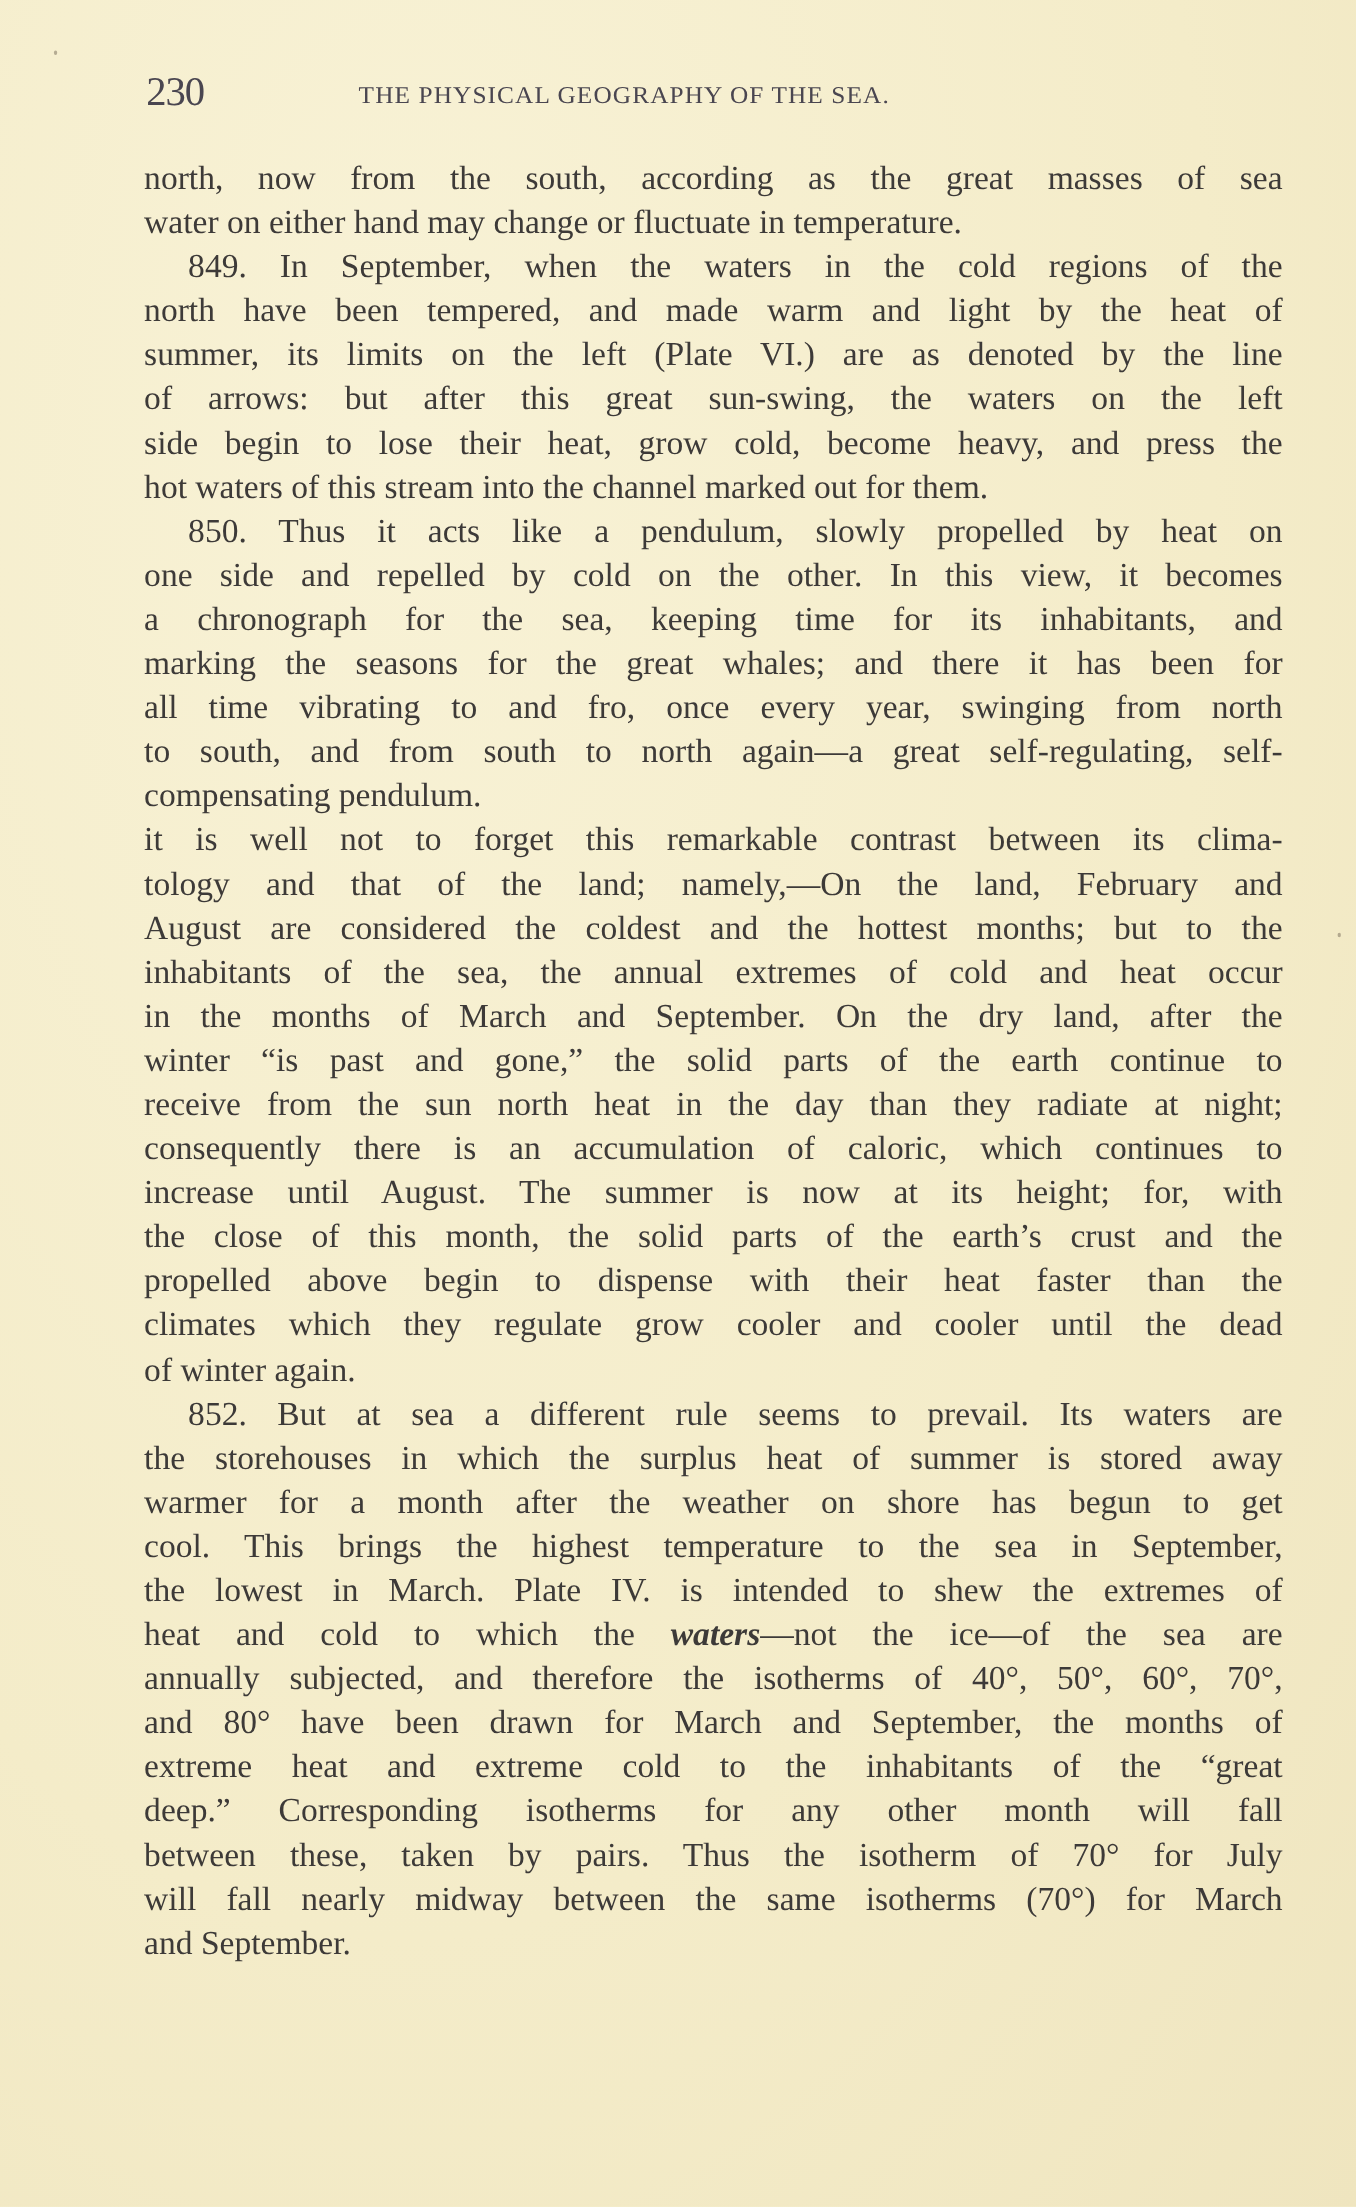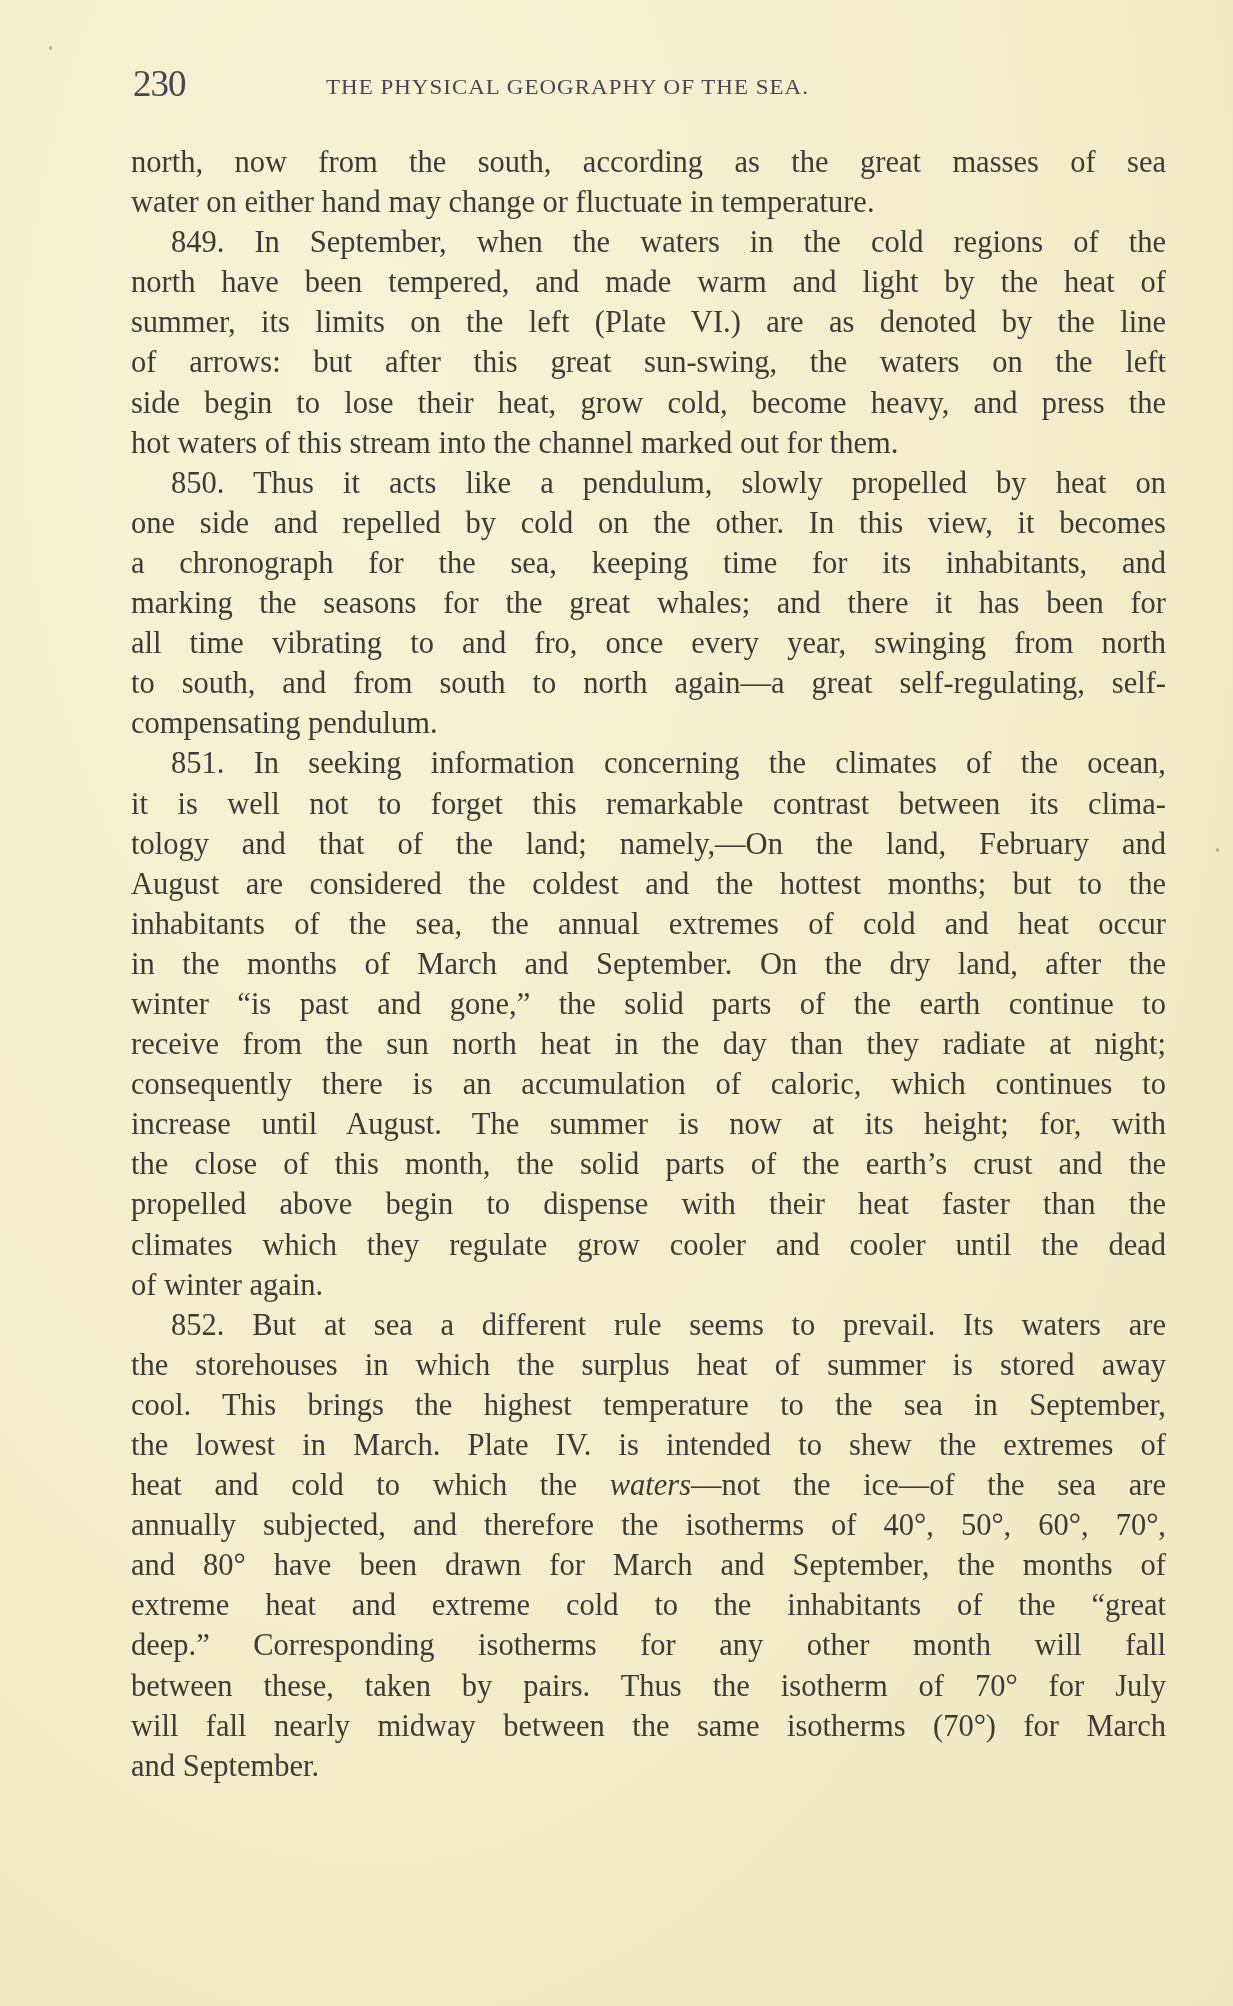--- a/index.html
+++ b/index.html
@@ -51,21 +51,21 @@
     text-align: justify;
     text-align-last: justify;
     color: #3d3a38;
   }
   .line.last {
     text-align-last: left;
   }
   .line.indent {
     padding-left: 40px;
   }
-  em { font-style: italic; }
+  em { font-style: italic; font-weight: bold; }
   .speck {
     position: absolute;
     width: 3px; height: 4px;
     background: #8a7f6a;
     border-radius: 50%;
     opacity: 0.6;
   }
 </style>
 </head>
 <body>
@@ -84,36 +84,36 @@
   <div class="line">of arrows: but after this great sun-swing, the waters on the left</div>
   <div class="line">side begin to lose their heat, grow cold, become heavy, and press the</div>
   <div class="line last">hot waters of this stream into the channel marked out for them.</div>
   <div class="line indent">850. Thus it acts like a pendulum, slowly propelled by heat on</div>
   <div class="line">one side and repelled by cold on the other.  In this view, it becomes</div>
   <div class="line">a chronograph for the sea, keeping time for its inhabitants, and</div>
   <div class="line">marking the seasons for the great whales; and there it has been for</div>
   <div class="line">all time vibrating to and fro, once every year, swinging from north</div>
   <div class="line">to south, and from south to north again—a great self-regulating, self-</div>
   <div class="line last">compensating pendulum.</div>
-  <div class="line indent">851. In seeking information concerning the climates of the ocean,</div>
   <div class="line">it is well not to forget this remarkable contrast between its clima-</div>
   <div class="line">tology and that of the land; namely,—On the land, February and</div>
   <div class="line">August are considered the coldest and the hottest months; but to the</div>
   <div class="line">inhabitants of the sea, the annual extremes of cold and heat occur</div>
   <div class="line">in the months of March and September.  On the dry land, after the</div>
   <div class="line">winter “is past and gone,” the solid parts of the earth continue to</div>
   <div class="line">receive from the sun north heat in the day than they radiate at night;</div>
   <div class="line">consequently there is an accumulation of caloric, which continues to</div>
   <div class="line">increase until August.  The summer is now at its height; for, with</div>
   <div class="line">the close of this month, the solid parts of the earth’s crust and the</div>
   <div class="line">propelled above begin to dispense with their heat faster than the</div>
   <div class="line">climates which they regulate grow cooler and cooler until the dead</div>
   <div class="line last">of winter again.</div>
   <div class="line indent">852. But at sea a different rule seems to prevail.  Its waters are</div>
   <div class="line">the storehouses in which the surplus heat of summer is stored away</div>
+  <div class="line">warmer for a month after the weather on shore has begun to get</div>
   <div class="line">cool.  This brings the highest temperature to the sea in September,</div>
   <div class="line">the lowest in March.  Plate IV. is intended to shew the extremes of</div>
   <div class="line"><span>heat and cold to which the </span><em>waters</em><span>—not the ice—of the sea are</span></div>
   <div class="line">annually subjected, and therefore the isotherms of 40°, 50°, 60°, 70°,</div>
   <div class="line">and 80° have been drawn for March and September, the months of</div>
   <div class="line">extreme heat and extreme cold to the inhabitants of the “great</div>
   <div class="line">deep.”  Corresponding isotherms for any other month will fall</div>
   <div class="line">between these, taken by pairs.  Thus the isotherm of 70° for July</div>
   <div class="line">will fall nearly midway between the same isotherms (70°) for March</div>
   <div class="line last">and September.</div>

